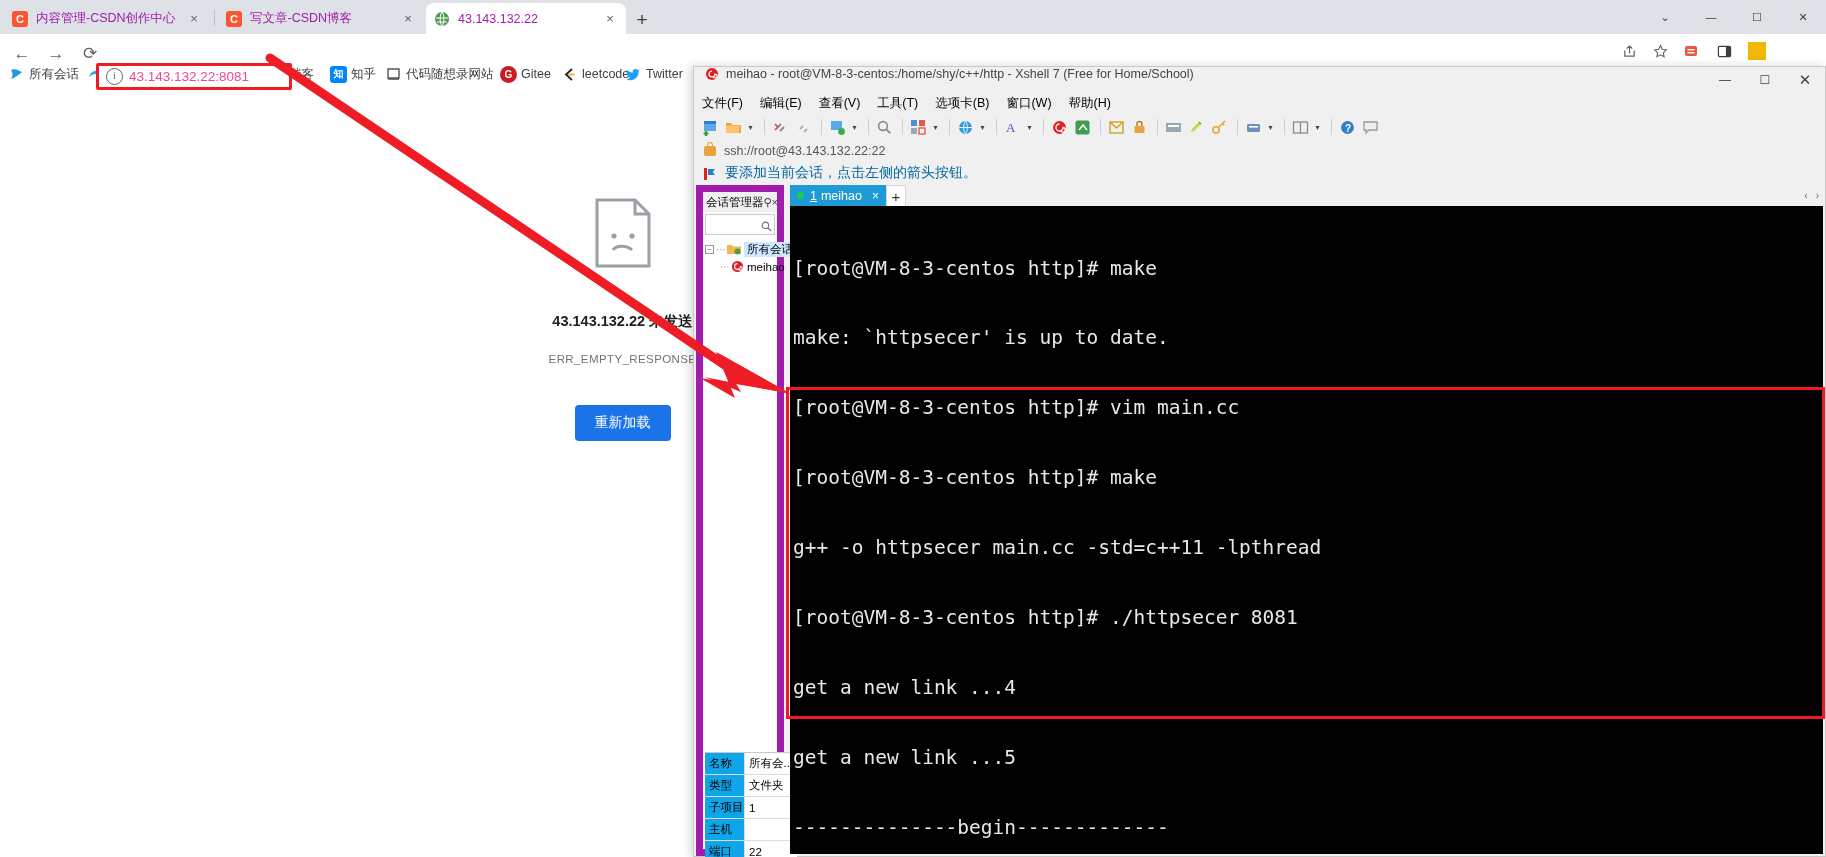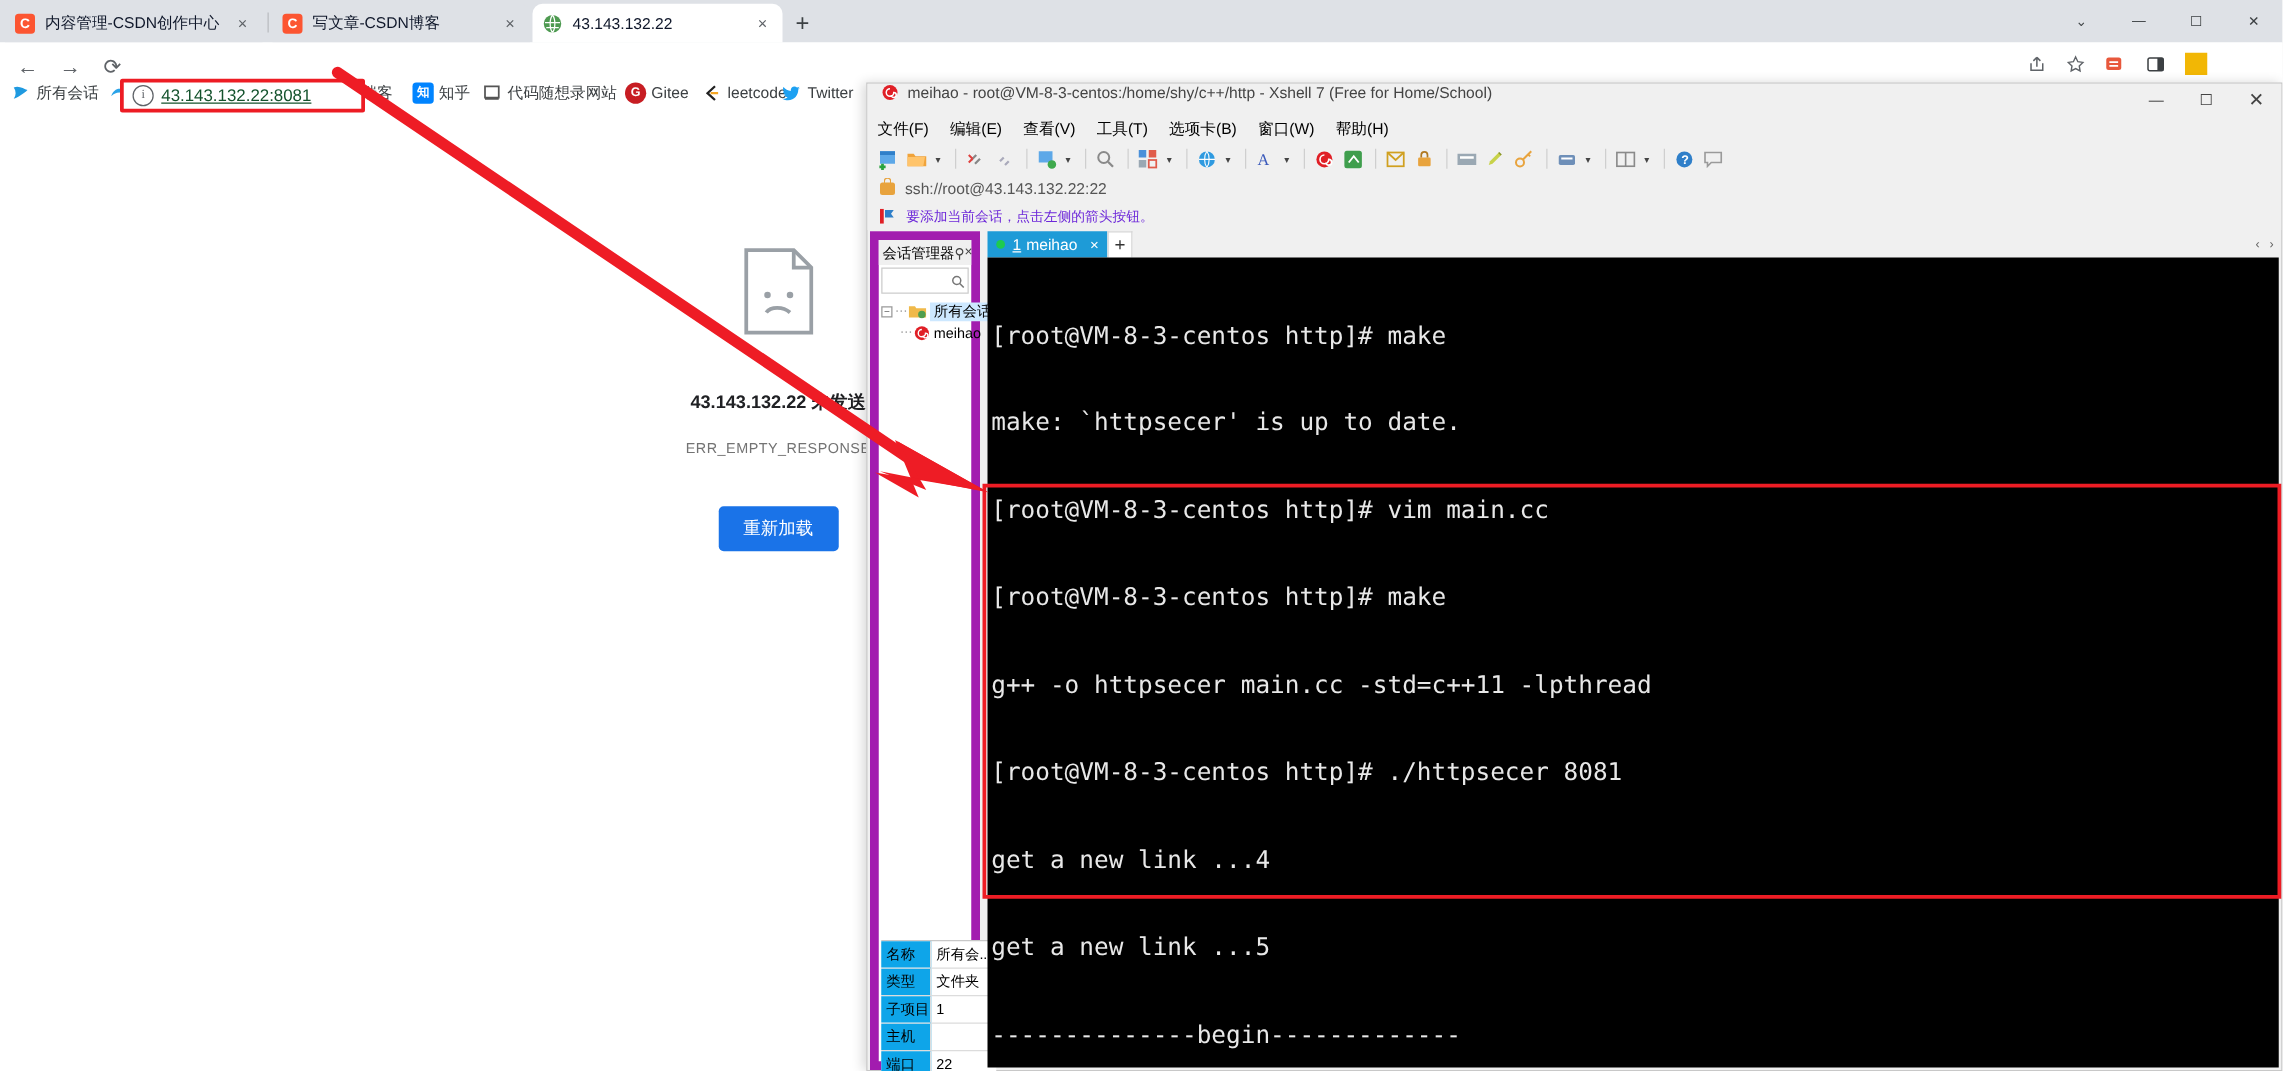--- a/index.html
+++ b/index.html
@@ -9,31 +9,31 @@
     background:#ffffff;position:relative;
   }
   
   #browser{position:absolute;left:0;top:0;width:1826px;height:857px;background:#fff;}
   .tabstrip{position:absolute;left:0;top:0;width:1826px;height:34px;background:#dee1e6;}
   .tab{position:absolute;top:3px;height:31px;border-radius:8px 8px 0 0;display:flex;align-items:center;padding:0 8px;box-sizing:border-box;}
   .tab.inactive{background:#dee1e6;}
   .tab.active{background:#fff;}
   .tab .favicon{width:16px;height:16px;flex:0 0 16px;margin-right:8px;display:flex;align-items:center;justify-content:center;font-size:11px;font-weight:bold;color:#fff;border-radius:3px;}
   .tab .fav-csdn{background:#fc5531;}
-  .tab .ttl{font-size:12.5px;color:#0f172a;white-space:nowrap;overflow:hidden;text-overflow:ellipsis;flex:1;}
+  .tab .ttl{font-size:12.5px;color:#a21caf;white-space:nowrap;overflow:hidden;text-overflow:ellipsis;flex:1;}
   .tab .tclose{width:16px;height:16px;flex:0 0 16px;color:#5f6368;font-size:13px;line-height:16px;text-align:center;margin-left:6px;}
   .tabsep{position:absolute;top:10px;width:1px;height:16px;background:#b9bcc0;}
   .newtab{position:absolute;left:628px;top:6px;width:28px;height:28px;border-radius:50%;color:#3c4043;font-size:19px;line-height:28px;text-align:center;}
   .winctl{position:absolute;top:0;height:34px;width:46px;display:flex;align-items:center;justify-content:center;color:#3c4043;font-size:11px;}
 
   .navbar{position:absolute;left:0;top:34px;width:1826px;height:39px;background:#fff;}
   .navbtn{position:absolute;top:6px;width:28px;height:28px;line-height:28px;text-align:center;color:#5f6368;font-size:17px;}
   .omnibox{position:absolute;left:96px;top:29px;width:196px;height:27px;border:3px solid #ed1c24;border-radius:2px;background:#fff;display:flex;align-items:center;box-sizing:border-box;z-index:5;}
   .omnibox .infoic{width:15px;height:15px;border:1.3px solid #5f6368;border-radius:50%;margin:0 6px 0 7px;font-size:10px;line-height:14px;text-align:center;color:#5f6368;flex:0 0 15px;font-family:"Liberation Serif",serif;}
-  .omnibox .urltxt{font-size:13.5px;color:#14532d;white-space:nowrap;text-decoration:underline;}
+  .omnibox .urltxt{font-size:13.5px;color:#ec4899;white-space:nowrap;}
   .omniback{position:absolute;left:96px;top:32px;width:1596px;height:22px;}
   .navicon-r{position:absolute;top:8px;width:24px;height:24px;line-height:24px;text-align:center;font-size:14px;color:#5f6368;}
 
   .bookbar{position:absolute;left:0;top:60px;width:1826px;height:28px;background:#fff;}
   .bm{position:absolute;top:2px;height:24px;display:flex;align-items:center;}
   .bm .bic{width:17px;height:17px;margin-right:4px;flex:0 0 17px;display:flex;align-items:center;justify-content:center;font-size:10px;color:#fff;border-radius:3px;font-weight:bold;}
   .bm .blb{font-size:12.5px;color:#3c4043;white-space:nowrap;}
 
   .page{position:absolute;left:0;top:88px;width:1826px;height:769px;background:#fff;}
   .errbox{position:absolute;left:0;top:110px;width:1245px;text-align:center;}
@@ -64,21 +64,21 @@
   .tbcar{width:9px;color:#444;font-size:8px;text-align:center;margin-right:4px;}
   .tbsep{width:1px;height:16px;background:#cfcfcf;margin:0 5px;}
 
   .xaddr{position:absolute;left:0;top:73px;width:100%;height:22px;background:#f0f0f0;display:flex;align-items:center;padding-left:10px;box-sizing:border-box;}
   .xaddr .lock{width:12px;height:10px;background:#e8a33d;border-radius:2px;margin-right:8px;position:relative;flex:0 0 12px;}
   .xaddr .lock:before{content:"";position:absolute;left:3px;top:-4px;width:6px;height:6px;border:1.6px solid #e8a33d;border-bottom:none;border-radius:3px 3px 0 0;box-sizing:border-box;}
   .xaddr span{font-size:12.5px;color:#555;}
 
   .xhint{position:absolute;left:0;top:95px;width:100%;height:22px;background:#f0f0f0;display:flex;align-items:center;padding-left:10px;box-sizing:border-box;}
   .xhint .flag{width:13px;height:12px;margin-right:8px;flex:0 0 13px;}
-  .xhint span{font-size:11px;color:#6d28d9;}
+  .xhint span{font-size:14px;color:#0369a1;}
 
   
   .sess{position:absolute;left:2px;top:118px;width:88px;height:671px;background:#fff;border:7px solid #a21caf;box-sizing:border-box;}
   .sesshdr{height:20px;background:#f0f0f0;display:flex;align-items:center;padding:0 3px;box-sizing:border-box;}
   .sesshdr .st{font-size:11.5px;color:#000;flex:1;white-space:nowrap;}
   .sesshdr .si{font-size:11px;color:#444;width:11px;text-align:center;}
   .sesssearch{height:19px;margin:2px;border:1px solid #ccc;background:#fff;position:relative;}
   .sesssearch .mg{position:absolute;right:2px;top:3px;width:11px;height:11px;}
   .tree{padding:4px 0 0 2px;font-size:11.5px;color:#000;}
   .trow{display:flex;align-items:center;height:17px;white-space:nowrap;}

